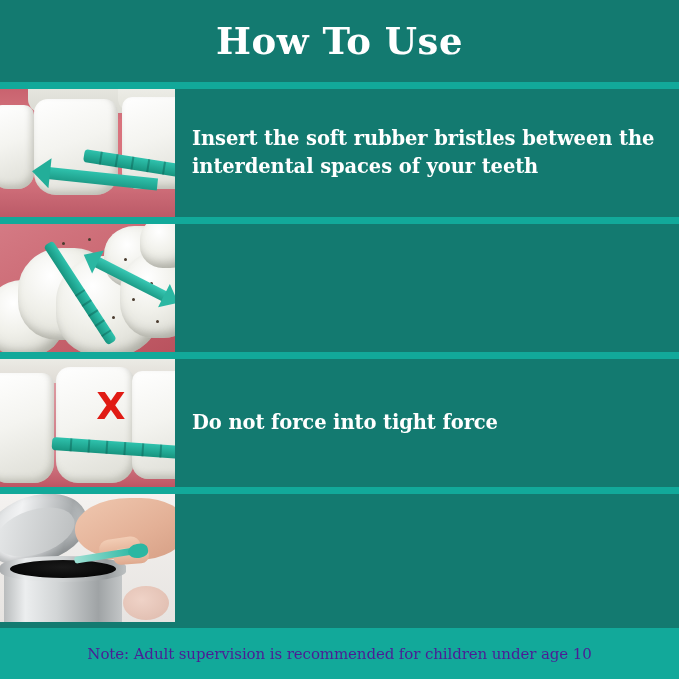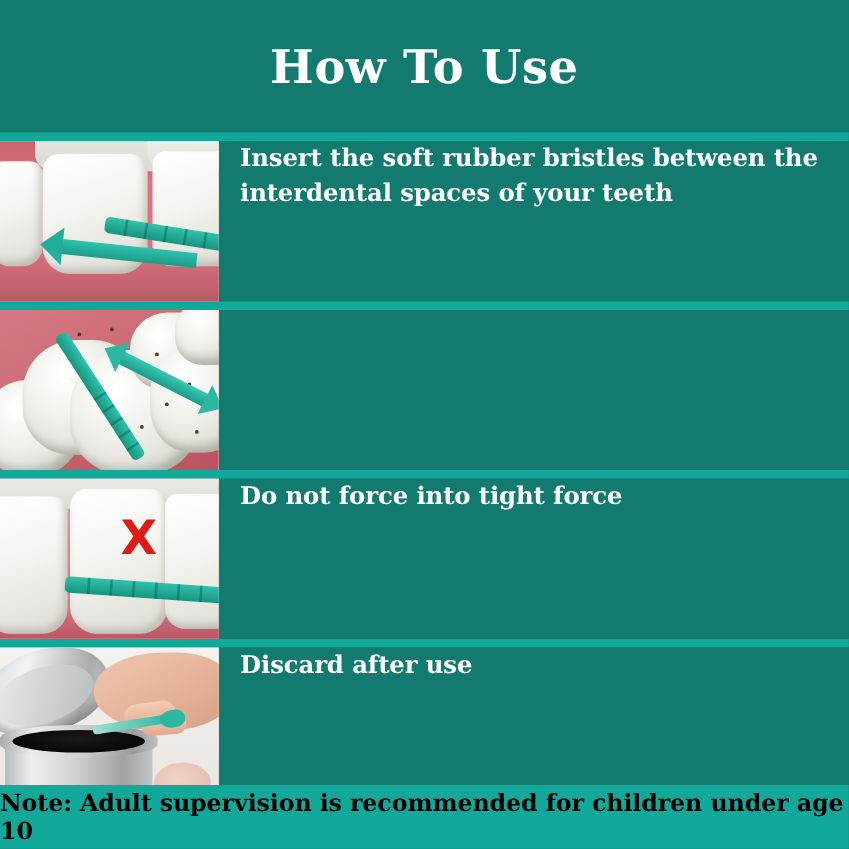--- a/index.html
+++ b/index.html
@@ -7,21 +7,21 @@
   body {
     font-family:"DejaVu Serif", serif;
     background:#137a70;
     overflow:hidden;
     position:relative;
   }
   .page { width:679px; height:679px; position:relative; background:#137a70; }
 
   
   .header {
-    height:106px; width:100%;
+    height:82px; width:100%;
     display:flex; align-items:center; justify-content:center;
     background:#137a70;
   }
   .header-title {
     color:#ffffff;
     font-family:"DejaVu Serif", serif;
     font-weight:bold;
     font-size:37px;
     letter-spacing:0.5px;
   }
@@ -37,44 +37,44 @@
     position:relative;
   }
   .thumb {
     width:175px; height:128px;
     position:relative; overflow:hidden;
     flex:0 0 175px;
     background:#ffffff;
   }
   .row-text {
     flex:1 1 auto;
-    display:flex; 
+    display:flex; align-items:center;
     padding-left:17px; padding-right:12px;
   }
   .row-text p {
     color:#ffffff;
     font-family:"DejaVu Serif", serif;
     font-weight:bold;
     font-size:19.5px;
     line-height:1.45;
     letter-spacing:-0.1px;
   }
 
   
   .note-bar {
     position:absolute; left:0; bottom:0;
     width:679px; height:51px;
     background:#12a99a;
     display:flex; align-items:center; justify-content:center;
   }
   .note-bar span {
-    color:#000000;
+    color:#4c1d95;
     font-family:"DejaVu Serif", serif;
-    font-weight:bold;
-    font-size:19px;
+    font-weight:normal;
+    font-size:15px;
     letter-spacing:-0.1px;
   }
 
   
   .art { position:absolute; inset:0; }
   .gum-bg { position:absolute; inset:0; background:#d9737d; }
 
   
   .t1-gum-top { position:absolute; left:0; top:0; width:100%; height:30px;
      background:linear-gradient(#c9636f,#d4737e); }
@@ -326,22 +326,19 @@
         <div class="bin-body"></div>
         <div class="bin-rim"></div>
         <div class="bin-hole"></div>
         <div class="hand"></div>
         <div class="finger f1"></div>
         <div class="finger f2"></div>
         <div class="p4"></div>
         <div class="p4-head"></div>
       </div>
     </div>
-    <div class="row-text">
-      <p>Discard after use</p>
-    </div>
   </div>
 
   <div class="note-bar">
     <span>Note: Adult supervision is recommended for children under age 10</span>
   </div>
 
 </div>
 
 </body></html>

